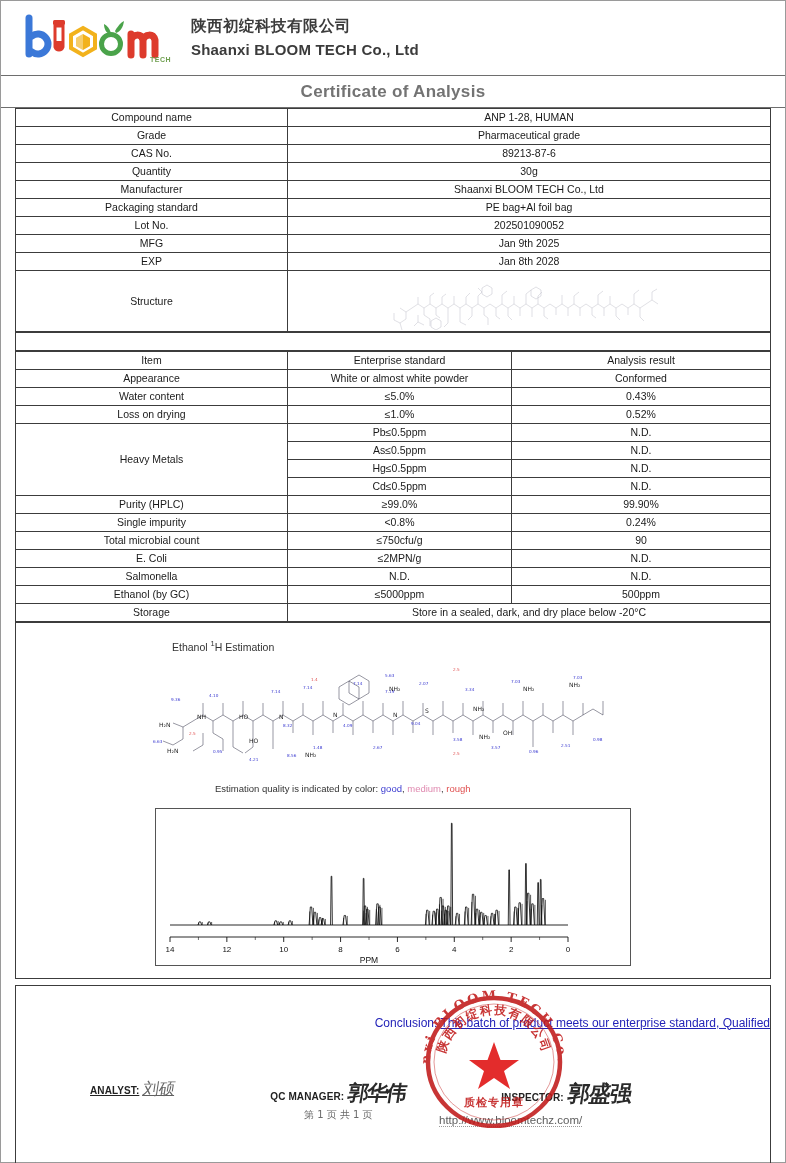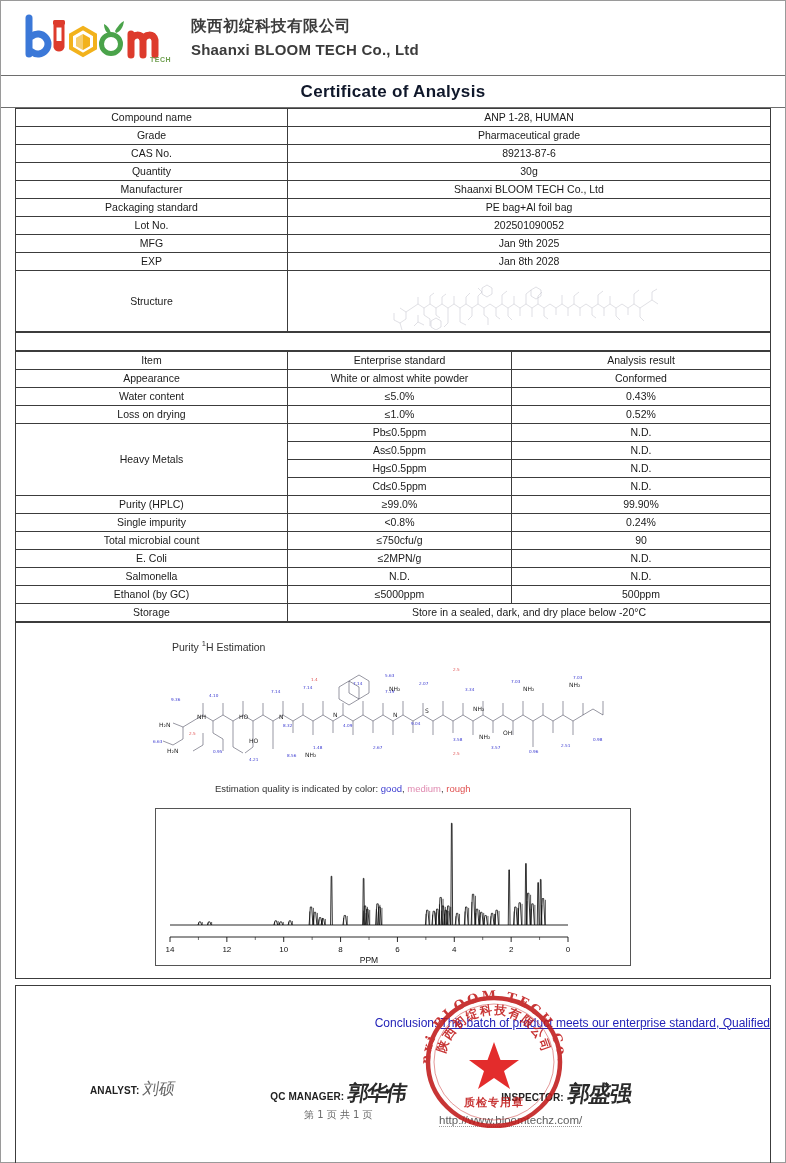--- a/index.html
+++ b/index.html
@@ -47,21 +47,21 @@
     font-size:15px;color:#3b3b3b;font-weight:bold;letter-spacing:.2px;margin-top:3px;
   }
 
   
   .title-band{
     height:31px;
     display:flex;align-items:center;justify-content:center;
     border-bottom:1px solid #6e6e6e;
   }
   .title-band .title{
-    color:#0f172a;font-size:17px;font-weight:bold;letter-spacing:.3px;
+    color:#737373;font-size:17px;font-weight:bold;letter-spacing:.3px;
   }
 
   
   table.coa{
     width:calc(100% - 28px);
     margin:0 14px;
     border-collapse:collapse;
     table-layout:fixed;
     font-size:10.5px;
   }
@@ -132,21 +132,21 @@
     font-size:10px;font-weight:bold;color:#222;
   }
   .sig{position:relative;display:flex;align-items:baseline;}
   .sig .lbl{letter-spacing:.1px;}
   .sig .ink{
     margin-left:4px;
     font-family:"DejaVu Sans",sans-serif;
     color:#2a2a2a;
     transform:skewX(-9deg);
   }
-  .sig.analyst{margin-left:74px;}
+  .sig.analyst{margin-left:74px;text-decoration:underline;}
   .sig.analyst .ink{font-size:16px;opacity:.72;font-weight:normal;}
   .sig.qc{margin-left:95px;}
   .sig.qc .ink{font-size:21px;font-weight:bold;letter-spacing:-2px;}
   .sig.inspector{margin-left:96px;}
   .sig.inspector .ink{font-size:22px;font-weight:bold;letter-spacing:-1px;}
 
   .pagemark{
     position:absolute;left:288px;top:122px;
     font-size:10px;color:#6a6a6a;
     font-family:"DejaVu Sans",sans-serif;
@@ -394,21 +394,21 @@
       </tr>
       <tr>
         <td>Storage</td>
         <td colspan="2">Store in a sealed, dark, and dry place below -20°C</td>
       </tr>
     </tbody>
   </table>
 
   <div class="nmr-wrap">
     <div class="nmr-title">
-      <span>Purity </span><sup>1</sup><span>H Estimation</span>
+      <span>Ethanol </span><sup>1</sup><span>H Estimation</span>
     </div>
 
     <div class="nmr-struct">
       <svg width="480" height="112" viewBox="0 0 480 112">
         <g stroke="#2f2f45" stroke-width="0.5" fill="none">
           <path d="M40 64 L50 58 L60 64 L70 58 L80 64 L90 58 L100 64 L110 58 L120 64 L130 58
                    L140 64 L150 58 L160 64 L170 58 L180 64 L190 58 L200 64 L210 58 L220 64 L230 58
                    L240 64 L250 58 L260 64 L270 58 L280 64 L290 58 L300 64 L310 58 L320 64 L330 58
                    L340 64 L350 58 L360 64 L370 58 L380 64 L390 58 L400 64 L410 58 L420 64 L430 58"></path>
           <g>

